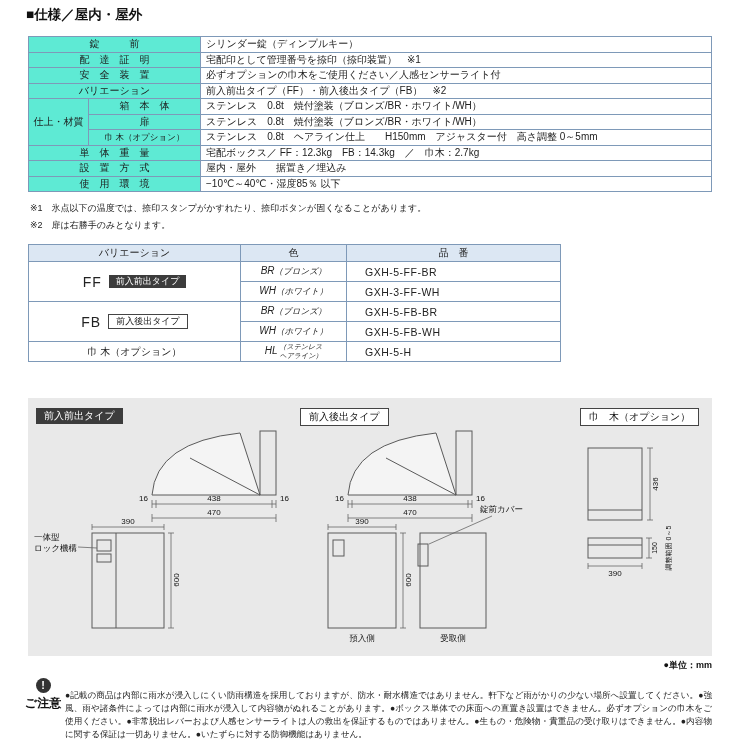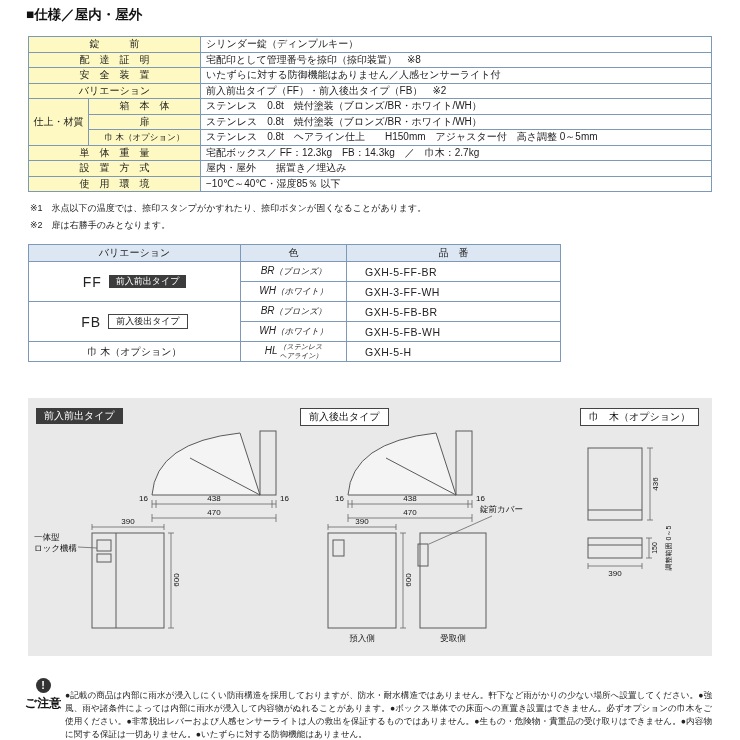--- a/index.html
+++ b/index.html
@@ -5,21 +5,21 @@
   * { box-sizing: border-box; margin: 0; padding: 0; }
   html,body { background:#fff; }
   body { font-family:"Liberation Sans","DejaVu Sans",sans-serif; }
   .page { position:relative; width:740px; height:740px; background:#fff; overflow:hidden; color:#222;padding-left:20px; }
 
   .title { position:absolute; left:26px; top:6px; font-size:13.5px; font-weight:bold; color:#111; }
 
   
   .spec-table { position:absolute; left:28px; top:36px; width:684px; border-collapse:collapse; table-layout:fixed; font-size:10px; }
   .spec-table td { border:1px solid #7e99b8; height:14.5px; padding:1px 5px; line-height:1.25; vertical-align:middle; }
-  .spec-table .th { background:#fef9c3; text-align:center; padding:1px 2px; color:#1c1c1c; }
+  .spec-table .th { background:#5eead4; text-align:center; padding:1px 2px; color:#1c1c1c; }
   .spec-table .th.small { font-size:8.5px; }
   .spec-table .tv { background:#fff; text-align:left;margin-top:13px; }
 
   .fnote { position:absolute; left:30px; font-size:9px; color:#222; }
   .fnote.f1 { top:202px; }
   .fnote.f2 { top:219px; }
 
   
   .var-table { position:absolute; left:28px; top:244px; width:532px; border-collapse:collapse; table-layout:fixed; font-size:10px; }
   .var-table td { border:1px solid #7e99b8; background:#fff; vertical-align:middle; }
@@ -75,25 +75,25 @@
         <col style="width:112px">
         <col>
       </colgroup>
     <tbody>
       <tr>
         <td class="th" colspan="2">錠　　　前</td>
         <td class="tv">シリンダー錠（ディンプルキー）</td>
       </tr>
       <tr>
         <td class="th" colspan="2">配　達　証　明</td>
-        <td class="tv">宅配印として管理番号を捺印（捺印装置）　※8</td>
+        <td class="tv">宅配印として管理番号を捺印（捺印装置）　※1</td>
       </tr>
       <tr>
         <td class="th" colspan="2">安　全　装　置</td>
-        <td class="tv">いたずらに対する防御機能はありません／人感センサーライト付</td>
+        <td class="tv">必ずオプションの巾木をご使用ください／人感センサーライト付</td>
       </tr>
       <tr>
         <td class="th" colspan="2">バリエーション</td>
         <td class="tv">前入前出タイプ（FF）・前入後出タイプ（FB）　※2</td>
       </tr>
       <tr>
         <td class="th" rowspan="3">仕上・材質</td>
         <td class="th">箱　本　体</td>
         <td class="tv">ステンレス　0.8t　焼付塗装（ブロンズ/BR・ホワイト/WH）</td>
       </tr>
@@ -285,20 +285,21 @@
         <line x1="560" y1="165" x2="560" y2="171"></line>
         <line x1="614" y1="165" x2="614" y2="171"></line>
       </g>
       <text x="630" y="86" transform="rotate(-90 630 86)" text-anchor="middle">436</text>
       <text class="sm" x="629" y="150" transform="rotate(-90 629 150)" text-anchor="middle">150</text>
       <text class="sm" x="643" y="150" transform="rotate(-90 643 150)" text-anchor="middle">調整範囲 0～5</text>
       <text x="587" y="178" text-anchor="middle">390</text>
     </svg>
   </div>
 
+  <div class="unit-note">●単位：mm</div>
 
   <div class="caution">
     <div class="c-icon">
       <span class="c-circle">!</span>
       <span class="c-label">ご注意</span>
     </div>
     <div class="c-text">●記載の商品は内部に雨水が浸入しにくい防雨構造を採用しておりますが、防水・耐水構造ではありません。軒下など雨がかりの少ない場所へ設置してください。●強風、雨や諸条件によっては内部に雨水が浸入して内容物がぬれることがあります。●ボックス単体での床面への直置き設置はできません。必ずオプションの巾木をご使用ください。●非常脱出レバーおよび人感センサーライトは人の救出を保証するものではありません。●生もの・危険物・貴重品の受け取りはできません。●内容物に関する保証は一切ありません。●いたずらに対する防御機能はありません。</div>
   </div>
 
 </div>

